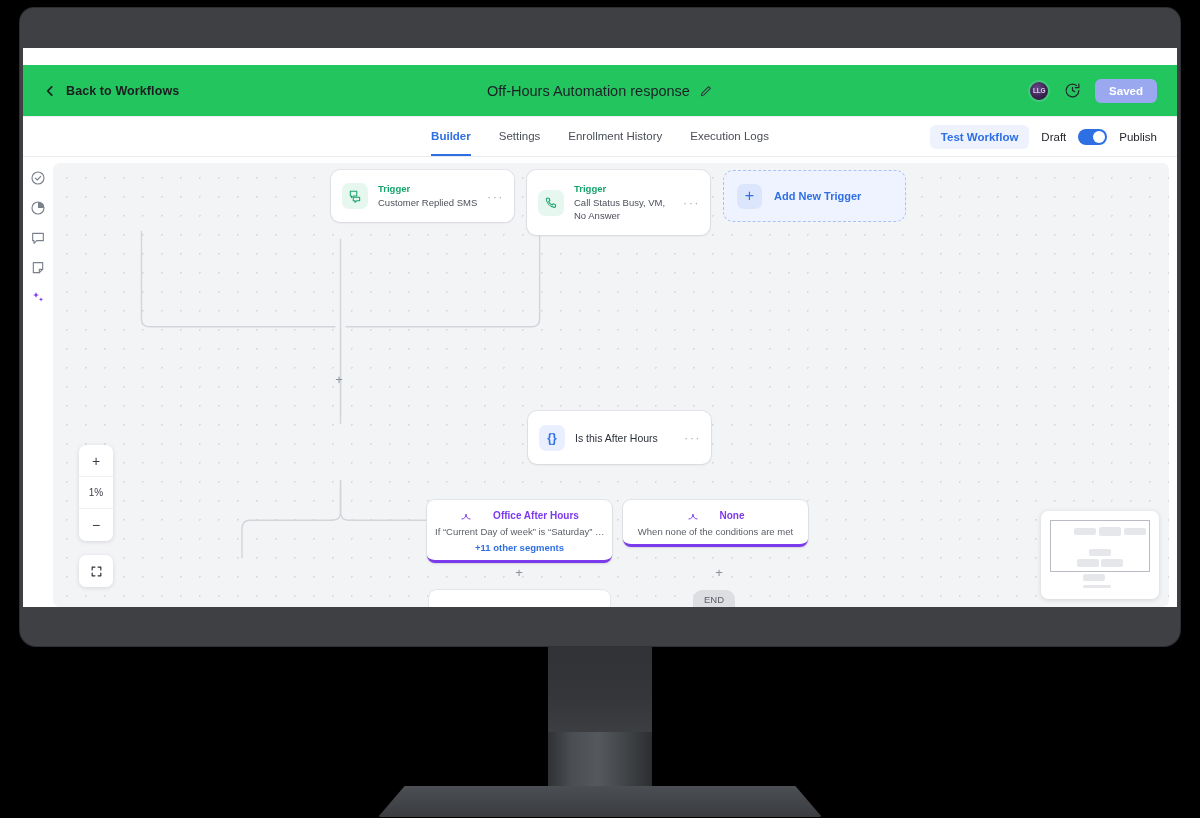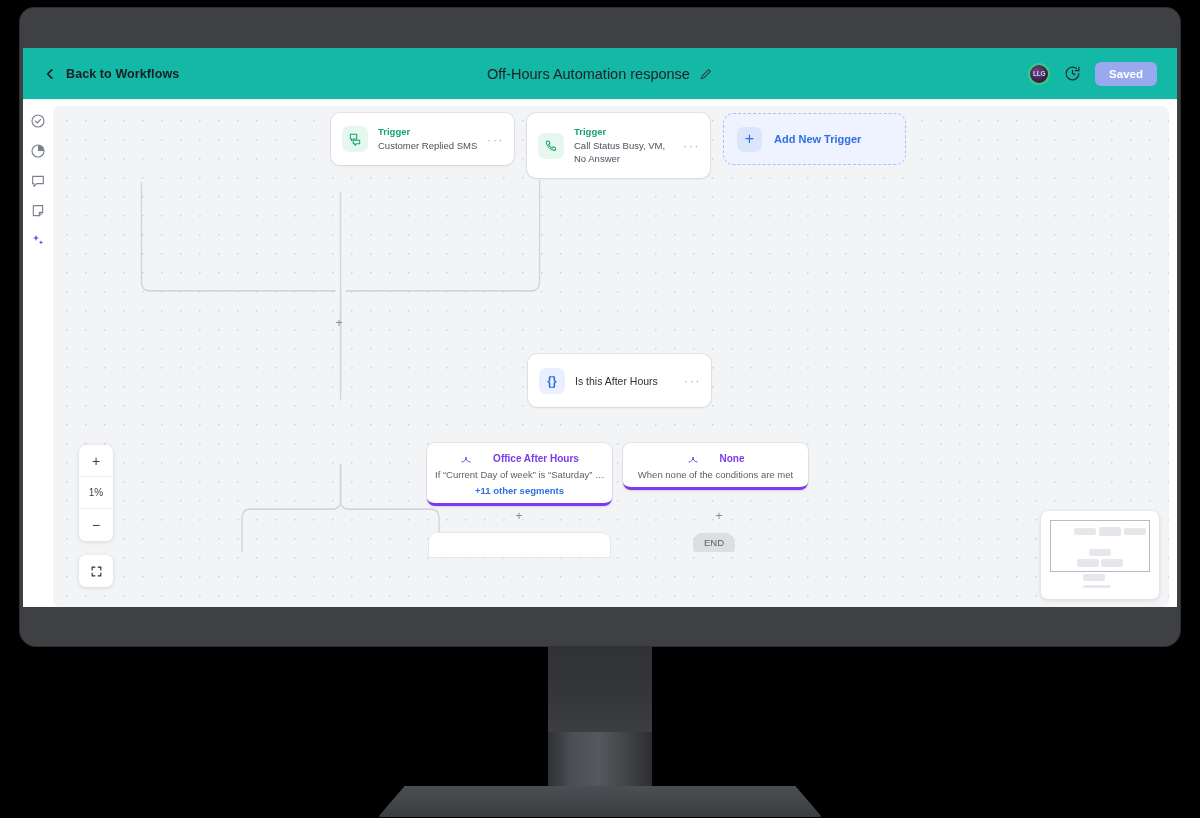--- a/index.html
+++ b/index.html
@@ -43,22 +43,23 @@
     background: linear-gradient(to bottom,#4b4e52,#3a3c40);
     clip-path: polygon(6% 0%, 94% 0%, 100% 100%, 0% 100%);
     border-radius: 3px;
   }
 
   
   .app { width: 100%; height: 100%; background: #fff; display: flex; flex-direction: column; }
   .topbar {
     height: 52px; flex: 0 0 52px;
     display: flex; align-items: center; padding: 0 20px;
-    background: #14b8a6; border-bottom: 1px solid #eceef1;
+    background: #22c55e; border-bottom: 1px solid #eceef1;
     position: relative;
+    margin-top: 17px;
   }
   .back-link { display: flex; align-items: center; gap: 9px; cursor: pointer; }
   .back-chev { width: 14px; height: 14px; display: block; color: #1b1d21; }
   .back-text { font-size: 12.5px; font-weight: 700; color: #1b1d21; letter-spacing: .1px; }
 
   .wf-title-wrap {
     position: absolute; left: 0; right: 0; top: 0; height: 52px;
     display: flex; align-items: center; justify-content: center; gap: 9px;
     pointer-events: none;
   }
@@ -258,20 +259,35 @@
             </div>
             <svg class="hist-icon" viewBox="0 0 24 24" fill="none" stroke="currentColor" stroke-width="1.7" stroke-linecap="round" stroke-linejoin="round">
               <path d="M21 12a9 9 0 1 1-3.2-6.9"></path>
               <polyline points="21 3 21 8 16 8"></polyline>
               <polyline points="12 7.5 12 12 15 13.6"></polyline>
             </svg>
             <button class="saved-btn">Saved</button>
           </div>
         </div>
 
+        <div class="tabbar">
+          <div class="tabs">
+            <div class="tab active">Builder</div>
+            <div class="tab">Settings</div>
+            <div class="tab">Enrollment History</div>
+            <div class="tab">Execution Logs</div>
+          </div>
+
+          <div class="tabbar-right">
+            <button class="test-btn">Test Workflow</button>
+            <span class="pub-label">Draft</span>
+            <div class="toggle"></div>
+            <span class="pub-label">Publish</span>
+          </div>
+        </div>
 
         <div class="body">
 
           <div class="rail">
             <svg class="rail-icon" viewBox="0 0 24 24" fill="none" stroke="currentColor" stroke-width="1.7" stroke-linecap="round" stroke-linejoin="round">
               <circle cx="12" cy="12" r="9"></circle>
                 <polyline points="8 12.2 11 15 16 9.4"></polyline>
             </svg>
             <svg class="rail-icon" viewBox="0 0 24 24" fill="none" stroke="currentColor" stroke-width="1.7" stroke-linecap="round" stroke-linejoin="round">
               <circle cx="12" cy="12" r="9"></circle>

